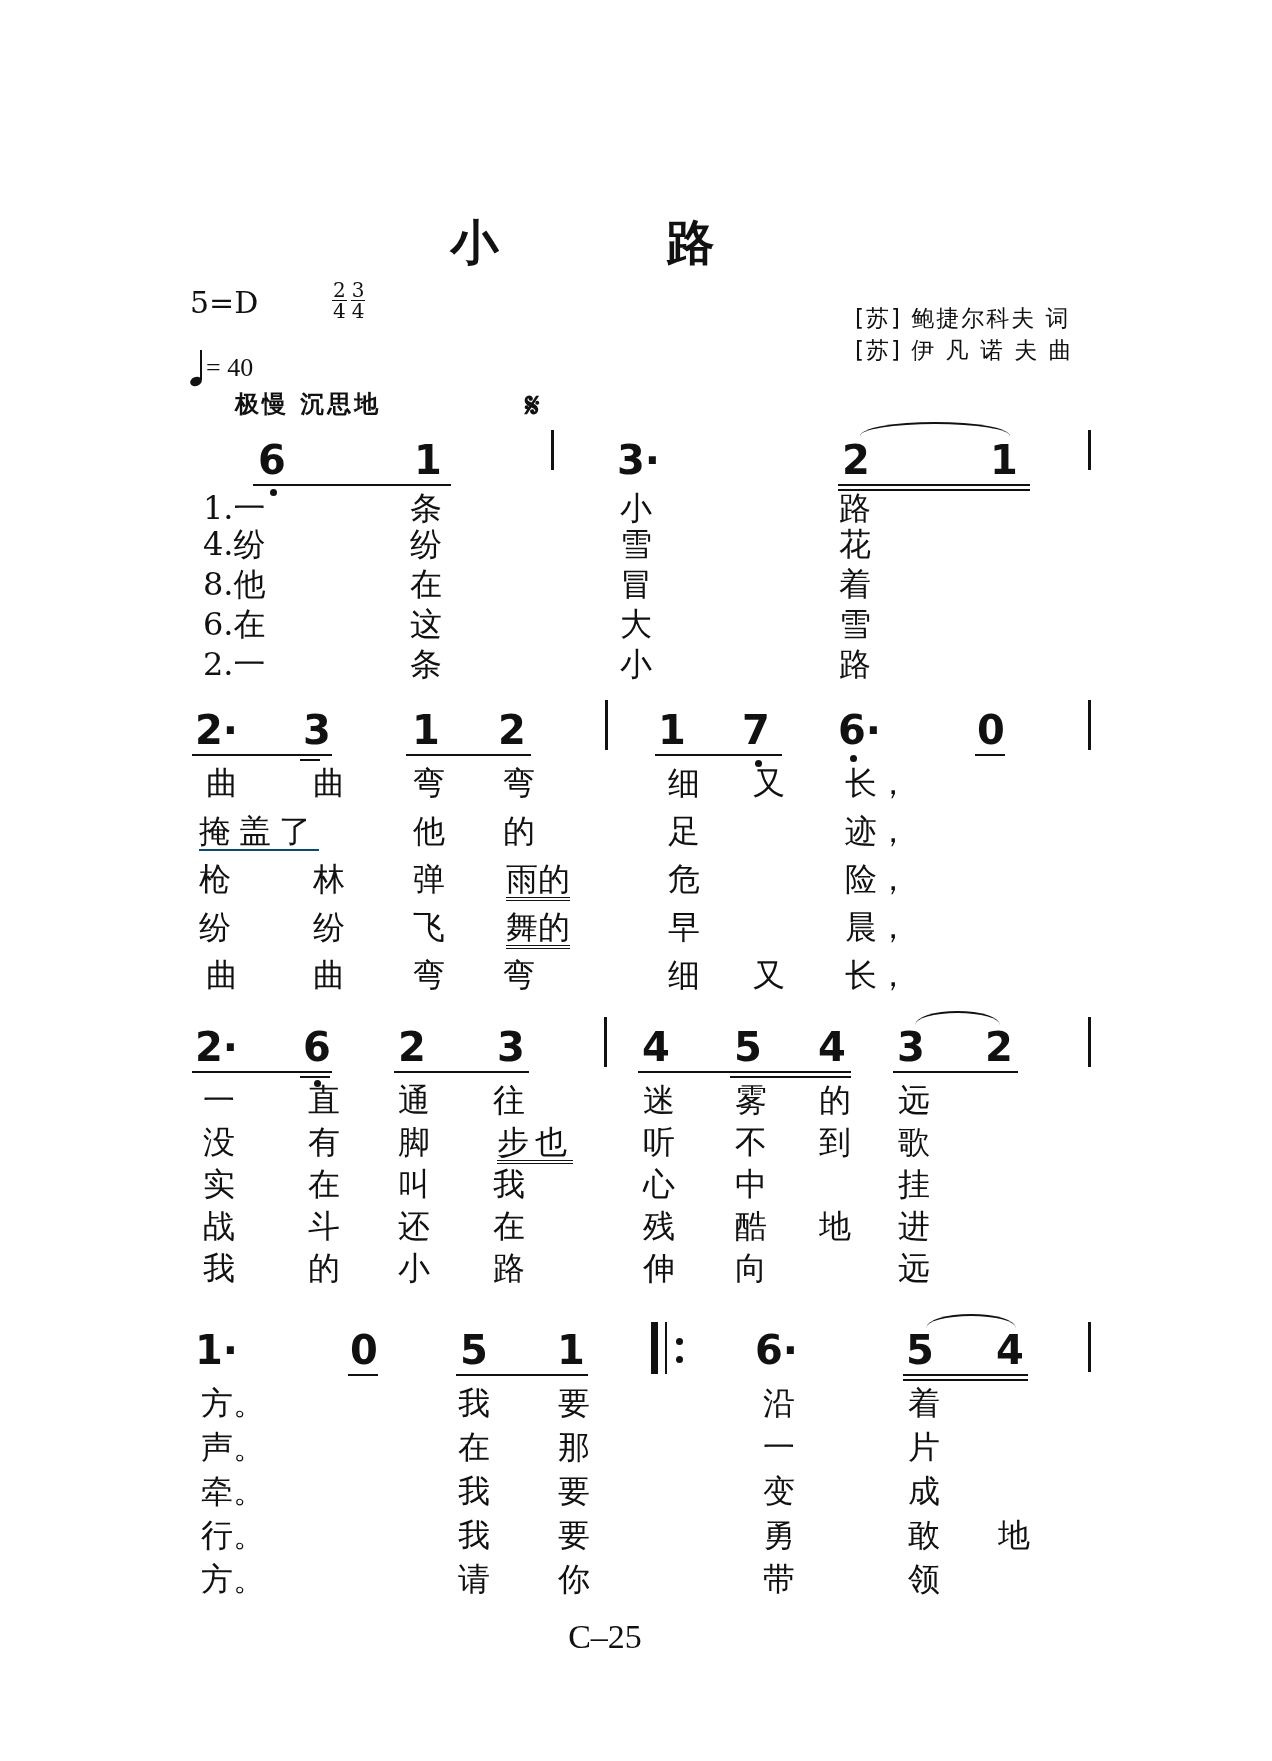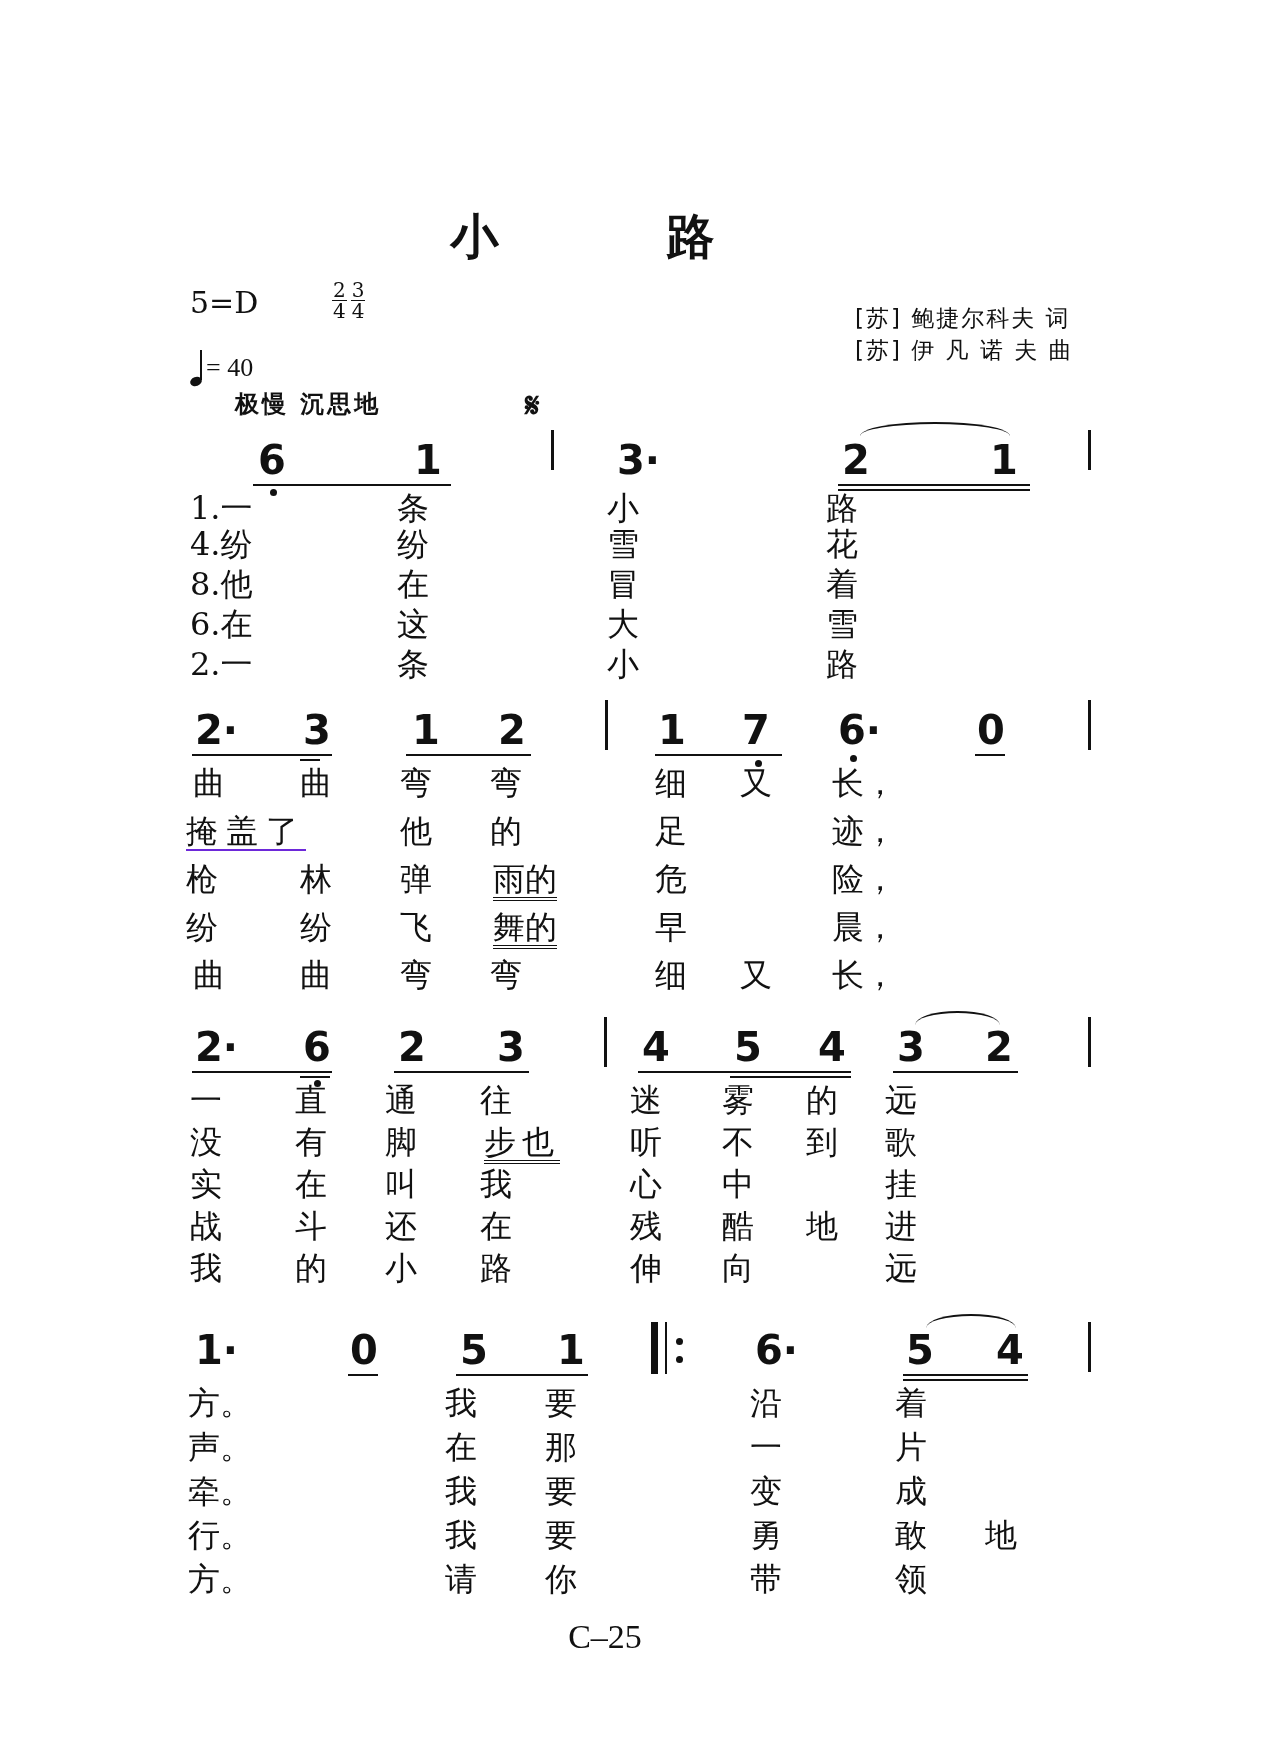--- a/index.html
+++ b/index.html
@@ -1,32 +1,32 @@
 <!DOCTYPE html>
 <html><head>
 <meta charset="utf-8">
 <style>
   html, body { margin: 0; padding: 0; background: #ffffff; }
   body { width: 1272px; height: 1761px; position: relative; overflow: hidden;
          font-family: "DejaVu Serif", serif; color: #111; }
   .abs { position: absolute; }
-  .title { left: 0; width: 1225px; top: 205px; text-align: center; font-family: "DejaVu Sans", sans-serif;
+  .title { left: 0; width: 1225px; top: 211px; text-align: center; font-family: "DejaVu Sans", sans-serif;
            font-size: 48px; font-weight: bold; letter-spacing: 60px; }
   .key { left: 190px; top: 285px; font-size: 30px; }
   .timesig { left: 332px; top: 280px; display: flex; gap: 4px; }
   .frac { display: flex; flex-direction: column; align-items: center; font-size: 20px; line-height: 20px; }
   .frac span.num { border-bottom: 1.5px solid #111; padding: 0 1px; }
   .tempo { left: 190px; top: 350px; font-size: 26px; font-family: "Liberation Serif", serif; display: flex; align-items: center; gap: 4px; }
   .note-glyph { display: inline-block; width: 12px; height: 36px; position: relative; }
   .note-glyph::before { content: ""; position: absolute; right: 0; top: 0; width: 2px; height: 30px; background: #111; }
   .note-glyph::after { content: ""; position: absolute; left: 0; bottom: 0; width: 12px; height: 9px; border-radius: 50%; background: #111; transform: rotate(-20deg); }
   .expr { left: 235px; top: 388px; font-family: "DejaVu Sans", sans-serif; font-weight: bold; font-size: 24px; letter-spacing: 3px; }
   .segno { left: 525px; top: 385px; font-size: 34px; font-weight: bold; font-family: "DejaVu Serif", serif; }
   .credits { left: 855px; top: 302px; font-size: 23px; line-height: 32px; font-family: "DejaVu Sans", sans-serif; letter-spacing: 2px; }
-  .row { position: absolute; left: 0; width: 1080px; }
+  .row { position: absolute; left: 0; width: 1080px; padding-left: 13px; }
   .n { position: absolute; font-family: "DejaVu Sans", sans-serif; font-weight: bold; font-size: 40px; line-height: 40px; }
   .lyr { position: absolute; font-family: "DejaVu Serif", serif; font-size: 32px; line-height: 36px; }
   .bar { position: absolute; width: 3px; background: #111; }
   .ul { position: absolute; height: 2px; background: #111; }
   .dot { position: absolute; width: 7px; height: 7px; border-radius: 50%; background: #111; }
   .tie { position: absolute; border-top: 2.5px solid #111; border-radius: 50% 50% 0 0 / 100% 100% 0 0; height: 12px; }
   .page-num { left: 0; width: 1210px; text-align: center; top: 1618px; font-family: "Liberation Serif", serif; font-size: 34px; }
   .rep-thick { position: absolute; width: 7px; background: #111; }
   .rep-dot { position: absolute; width: 7px; height: 7px; border-radius: 50%; background: #111; }
 </style>
@@ -126,21 +126,21 @@
   <div style="position:relative;height:48px;">
     <span class="lyr" style="left:193px;">曲</span>
     <span class="lyr" style="left:300px;">曲</span>
     <span class="lyr" style="left:400px;">弯</span>
     <span class="lyr" style="left:490px;">弯</span>
     <span class="lyr" style="left:655px;">细</span>
     <span class="lyr" style="left:740px;">又</span>
     <span class="lyr" style="left:832px;">长，</span>
   </div>
   <div style="position:relative;height:48px;">
-    <span class="lyr" style="left:186px;border-bottom:2px solid #6d28d9;letter-spacing:8px;text-align:center;">掩盖了</span>
+    <span class="lyr" style="left:186px;border-bottom:2px solid #0c4a6e;letter-spacing:8px;text-align:center;">掩盖了</span>
     <span class="lyr" style="left:400px;">他</span>
     <span class="lyr" style="left:490px;">的</span>
     <span class="lyr" style="left:655px;">足</span>
     <span class="lyr" style="left:832px;">迹，</span>
   </div>
   <div style="position:relative;height:48px;">
     <span class="lyr" style="left:186px;">枪</span>
     <span class="lyr" style="left:300px;">林</span>
     <span class="lyr" style="left:400px;">弹</span>
     <span class="lyr" style="left:493px;border-bottom:4px double #111;">雨的</span>

